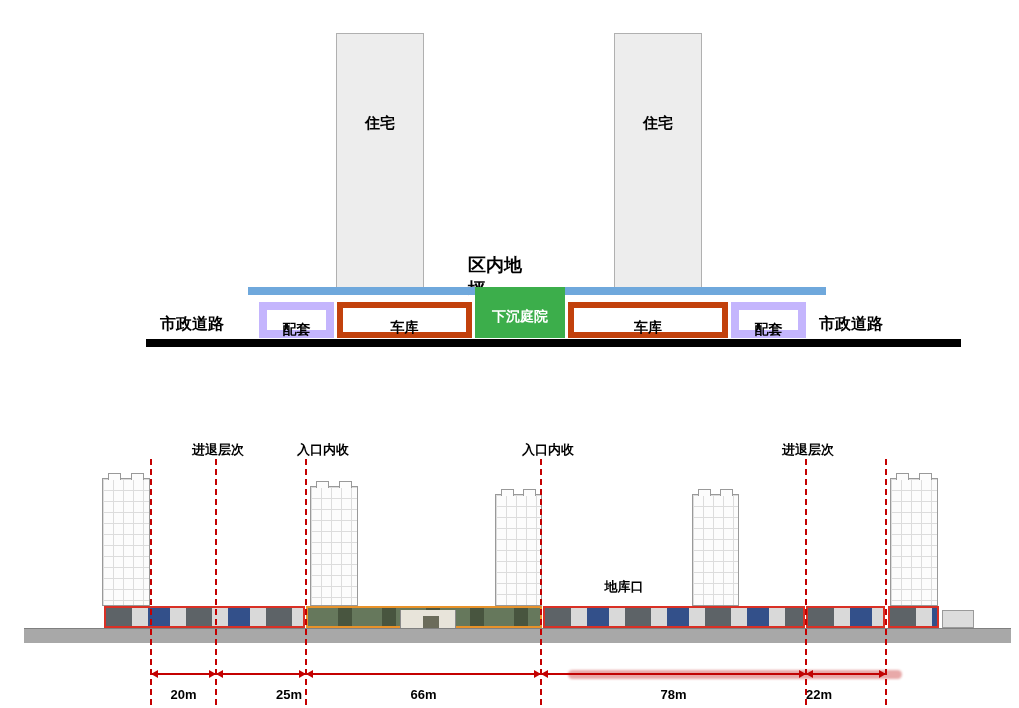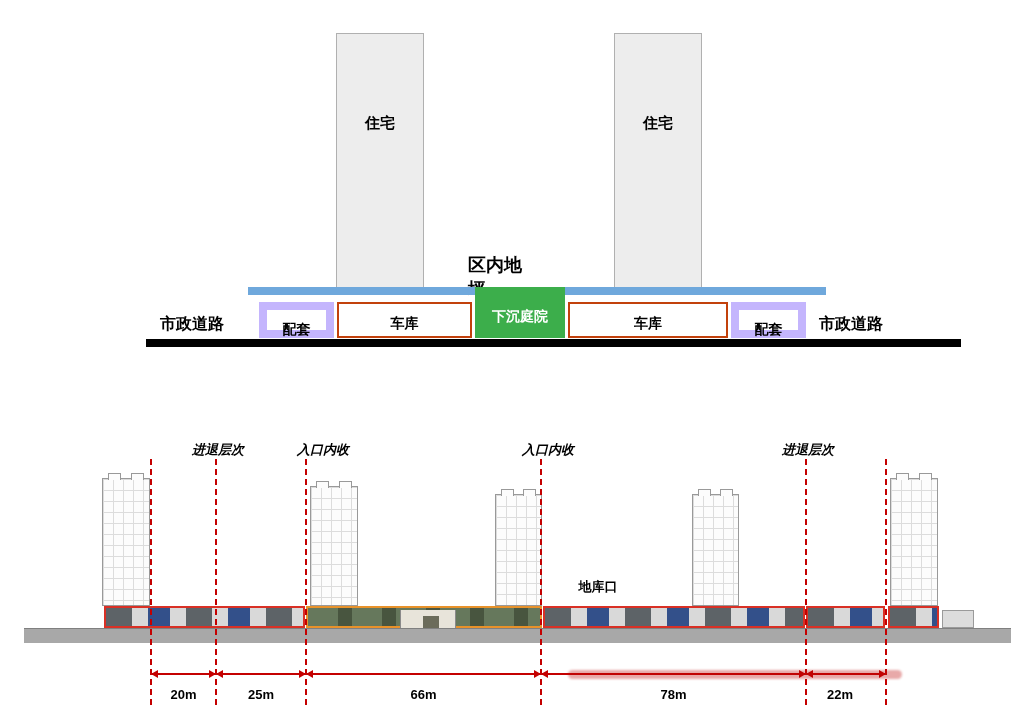--- a/index.html
+++ b/index.html
@@ -21,28 +21,28 @@
     text-align:left; font-weight:bold; font-size:18px;
   }
   .grade-line { position:absolute; left:232px; top:271px; width:578px; height:3px; background:#6fa8dc; }
   .base-line  { position:absolute; left:130px; top:323px; width:815px; height:2px; background:#000; }
   .road-label { position:absolute; top:294px; font-weight:bold; font-size:16px;text-align:right; }
   .sch-box {
     position:absolute; top:286px; height:36px; line-height:31px;
     text-align:center; font-weight:bold; font-size:14px; background:#fff;
   }
   .green-outline  { border:8px solid #c4b5fd; }
-  .orange-outline { border:2px solid #c2410c; }
+  .orange-outline { border:6px solid #c2410c; }
   .green-fill {
     top:271px !important; height:51px !important; line-height:51px !important;
     background:#3cae4b !important; color:#fff; border:none;
   }
 
   
-  .anno { position:absolute; top:421px; width:84px; text-align:center; font-weight:bold; font-size:13px;font-style:italic; }
+  .anno { position:absolute; top:421px; width:84px; text-align:center; font-weight:bold; font-size:13px; }
   .vdash { position:absolute; top:443px; height:246px; width:0; border-left:2px dashed #c40000; }
 
   .tw {
     position:absolute; background-color:#fcfcfc; border:1px solid #999;
     background-image:
       repeating-linear-gradient(to bottom, #dcdcdc 0 1px, transparent 1px 11px),
       repeating-linear-gradient(to right, #dcdcdc 0 1px, transparent 1px 10px);
   }
   .tw::before {
     content:""; position:absolute; top:-6px; left:5px; width:11px; height:6px;
@@ -65,21 +65,21 @@
   }
   .pod-entry {
     position:absolute; top:0; left:90px; width:56px; height:100%;
     background:#e8e4da; border-left:1px solid #8a8a8a; border-right:1px solid #8a8a8a;
   }
   .pod-entry-door { position:absolute; left:20px; top:4px; width:16px; height:14px; background:#6b6b5a; }
 
   .annex { position:absolute; left:926px; top:594px; width:32px; height:18px; background:#dcdcdc; border:1px solid #9a9a9a; }
   .ground { position:absolute; left:8px; top:612px; width:1002px; height:15px; background:#a8a8a8; border-top:1px solid #808080; }
 
-  .garage-label { position:absolute; left:550px; top:558px; width:64px; text-align:center; font-weight:bold; font-size:13px; }
+  .garage-label { position:absolute; left:576px; top:558px; width:64px; text-align:center; font-weight:bold; font-size:13px; }
 
   .dim { position:absolute; top:657px; height:0; border-top:2px solid #c40000; }
   .dim::before, .dim::after {
     content:""; position:absolute; top:-5px; width:0; height:0;
     border-top:4px solid transparent; border-bottom:4px solid transparent;
   }
   .dim::before { left:0;  border-right:7px solid #c40000; }
   .dim::after  { right:0; border-left:7px solid #c40000; }
   .dim-label { position:absolute; top:667px; text-align:center; font-weight:bold; font-size:13px; }
 
@@ -149,18 +149,18 @@
 
   <div class="dim" style="left:135px; width:65px;"></div>
   <div class="dim" style="left:200px; width:90px;"></div>
   <div class="dim" style="left:290px; width:235px;"></div>
   <div class="dim" style="left:525px; width:265px;"></div>
   <div class="dim" style="left:790px; width:80px;"></div>
 
   <div class="scribble"></div>
 
   <div class="dim-label" style="left:135px; width:65px;">20m</div>
-  <div class="dim-label" style="left:200px; width:90px;">25m</div>
+  <div class="dim-label" style="left:200px; width:90px;text-align:right;">25m</div>
   <div class="dim-label" style="left:290px; width:235px;">66m</div>
   <div class="dim-label" style="left:525px; width:265px;">78m</div>
-  <div class="dim-label" style="left:784px; width:80px;">22m</div>
+  <div class="dim-label" style="left:763px; width:80px;">22m</div>
 
 </div>
 
 </body></html>

